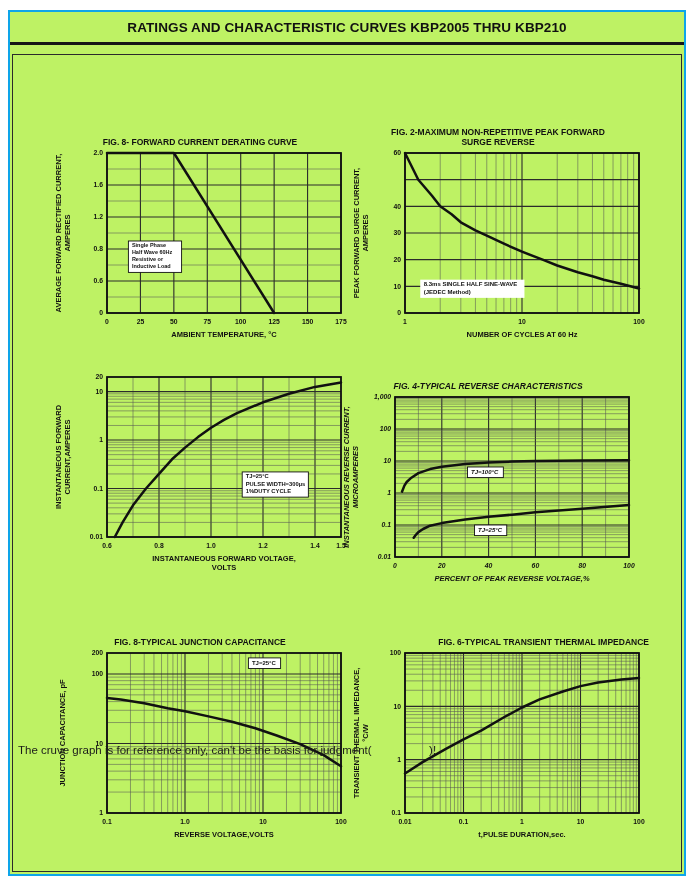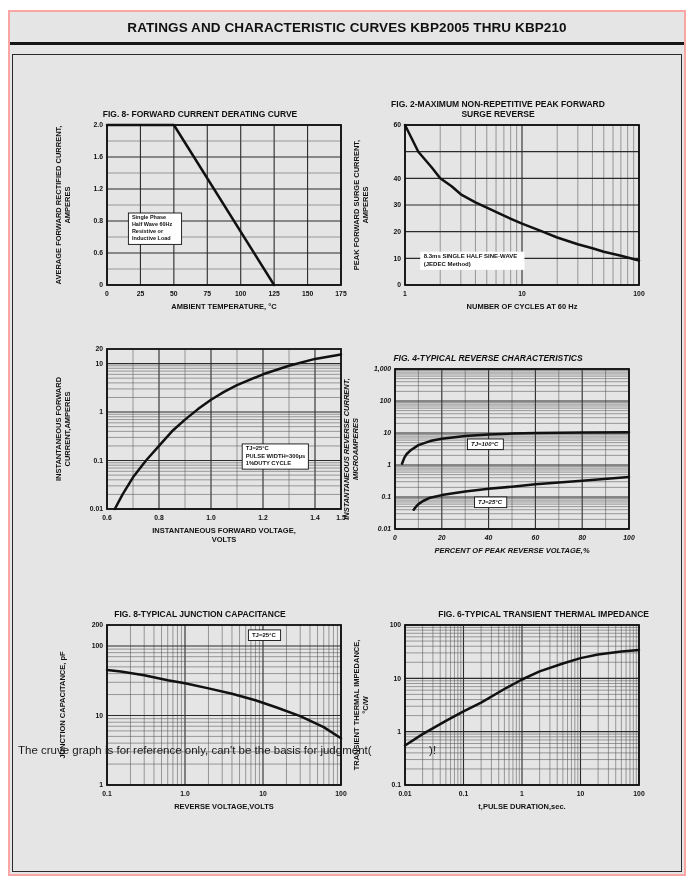--- a/index.html
+++ b/index.html
@@ -1,21 +1,21 @@
 <!DOCTYPE html>
 <html><head>
 <meta charset="utf-8">
 <style>
   html,body{margin:0;padding:0;background:#fff;}
   body{width:693px;height:884px;position:relative;font-family:"Liberation Sans",sans-serif;color:#111;}
-  .page{position:absolute;left:8px;top:10px;width:674px;height:862px;border:2px solid #fca5a5;background:#e5e5e5;}
+  .page{position:absolute;left:8px;top:10px;width:674px;height:862px;border:2px solid #0ea5e9;background:#bef264;}
   .titlebar{position:absolute;left:0;top:0;right:0;height:30px;border-bottom:3px solid #161616;display:flex;align-items:center;justify-content:center;}
   .titlebar h1{margin:0;font-size:13.5px;font-weight:bold;letter-spacing:0.1px;}
   .content{position:absolute;left:2px;right:2px;top:42px;bottom:2px;border:1px solid #2a2a2a;}
-  .fig{position:absolute;width:302px;display:flex;flex-direction:column;}
+  .fig{position:absolute;width:302px;display:flex;flex-direction:column;margin-top:28px;}
   .fig-title{min-height:20px;display:flex;flex-direction:column;justify-content:flex-end;align-items:center;font-size:8.5px;font-weight:bold;text-align:center;line-height:9.5px;}
   .fig svg{display:block;}
   #fig0{left:36px;top:44px;} #fig1{left:334px;top:44px;}
   #fig2{left:36px;top:288px;} #fig3{left:324px;top:288px;font-style:italic;}
   #fig4{left:36px;top:544px;} #fig5{left:334px;top:544px;align-items:flex-end;}
   .footer{position:absolute;left:8px;top:732px;font-size:11.5px;white-space:pre;color:#1a1a1a;}
   svg text{font-family:"Liberation Sans",sans-serif;font-weight:bold;fill:#111;}
 </style>
 </head>
 <body>

